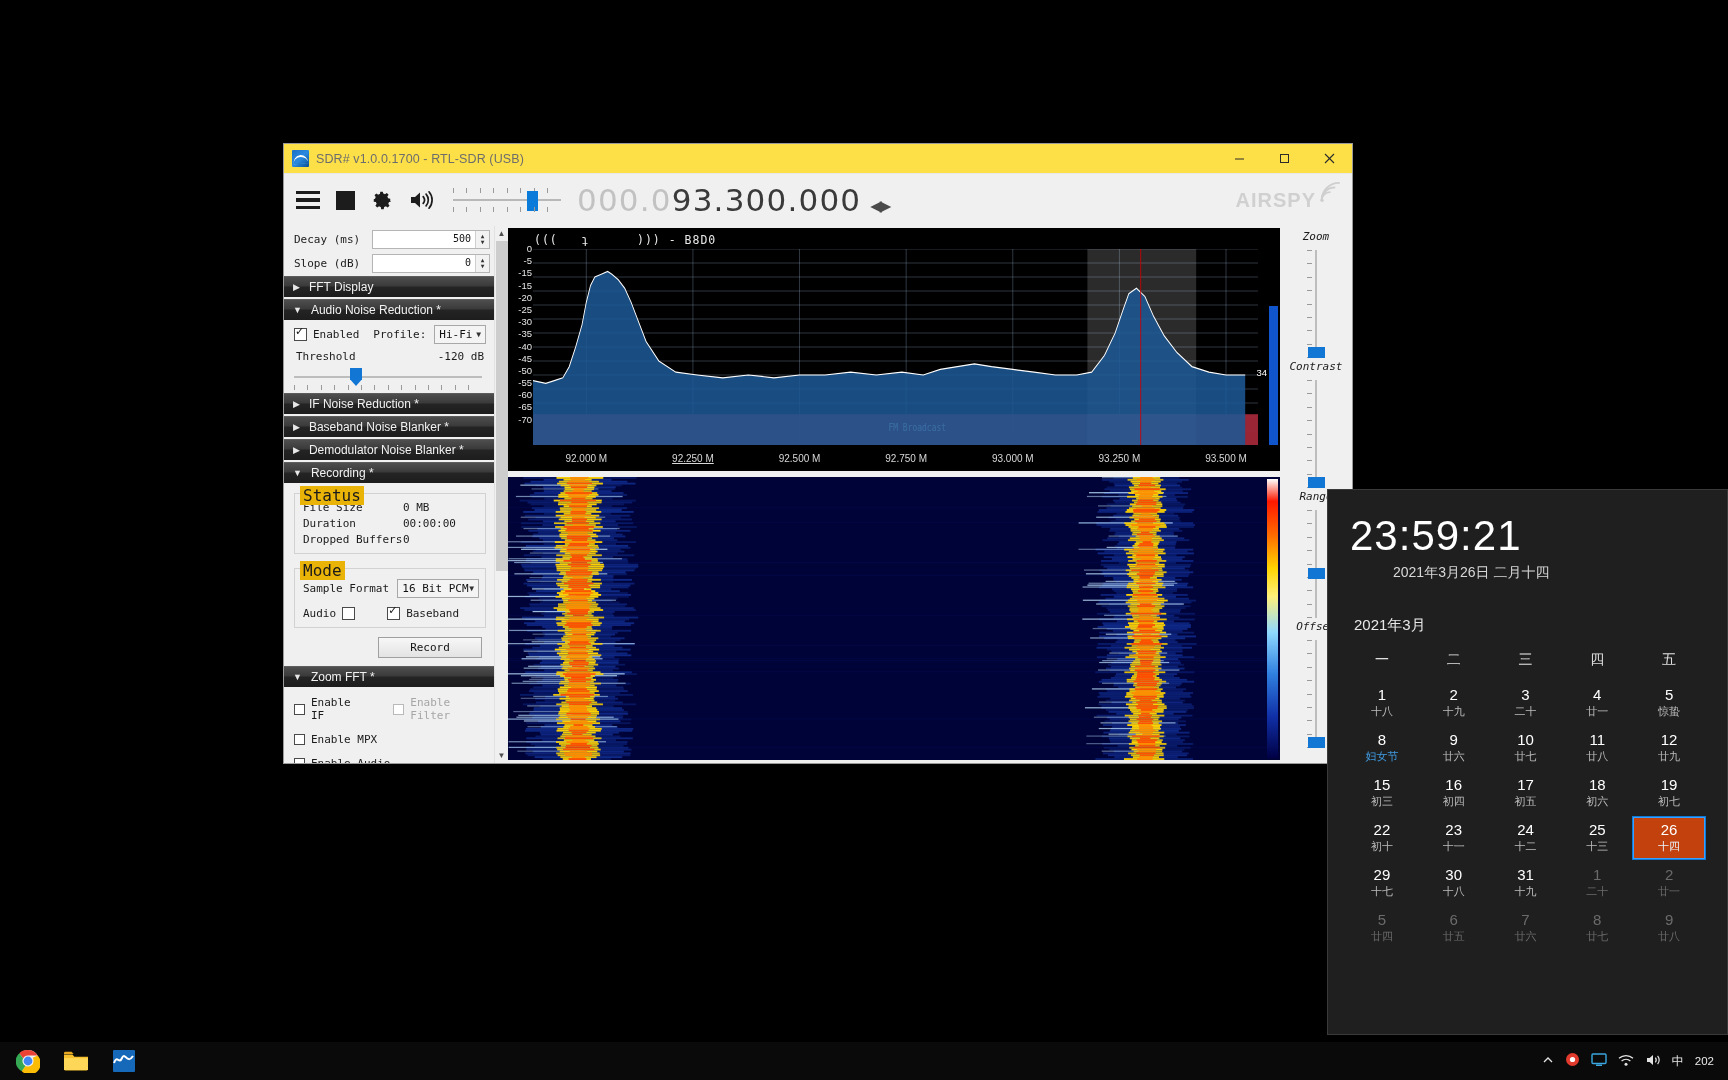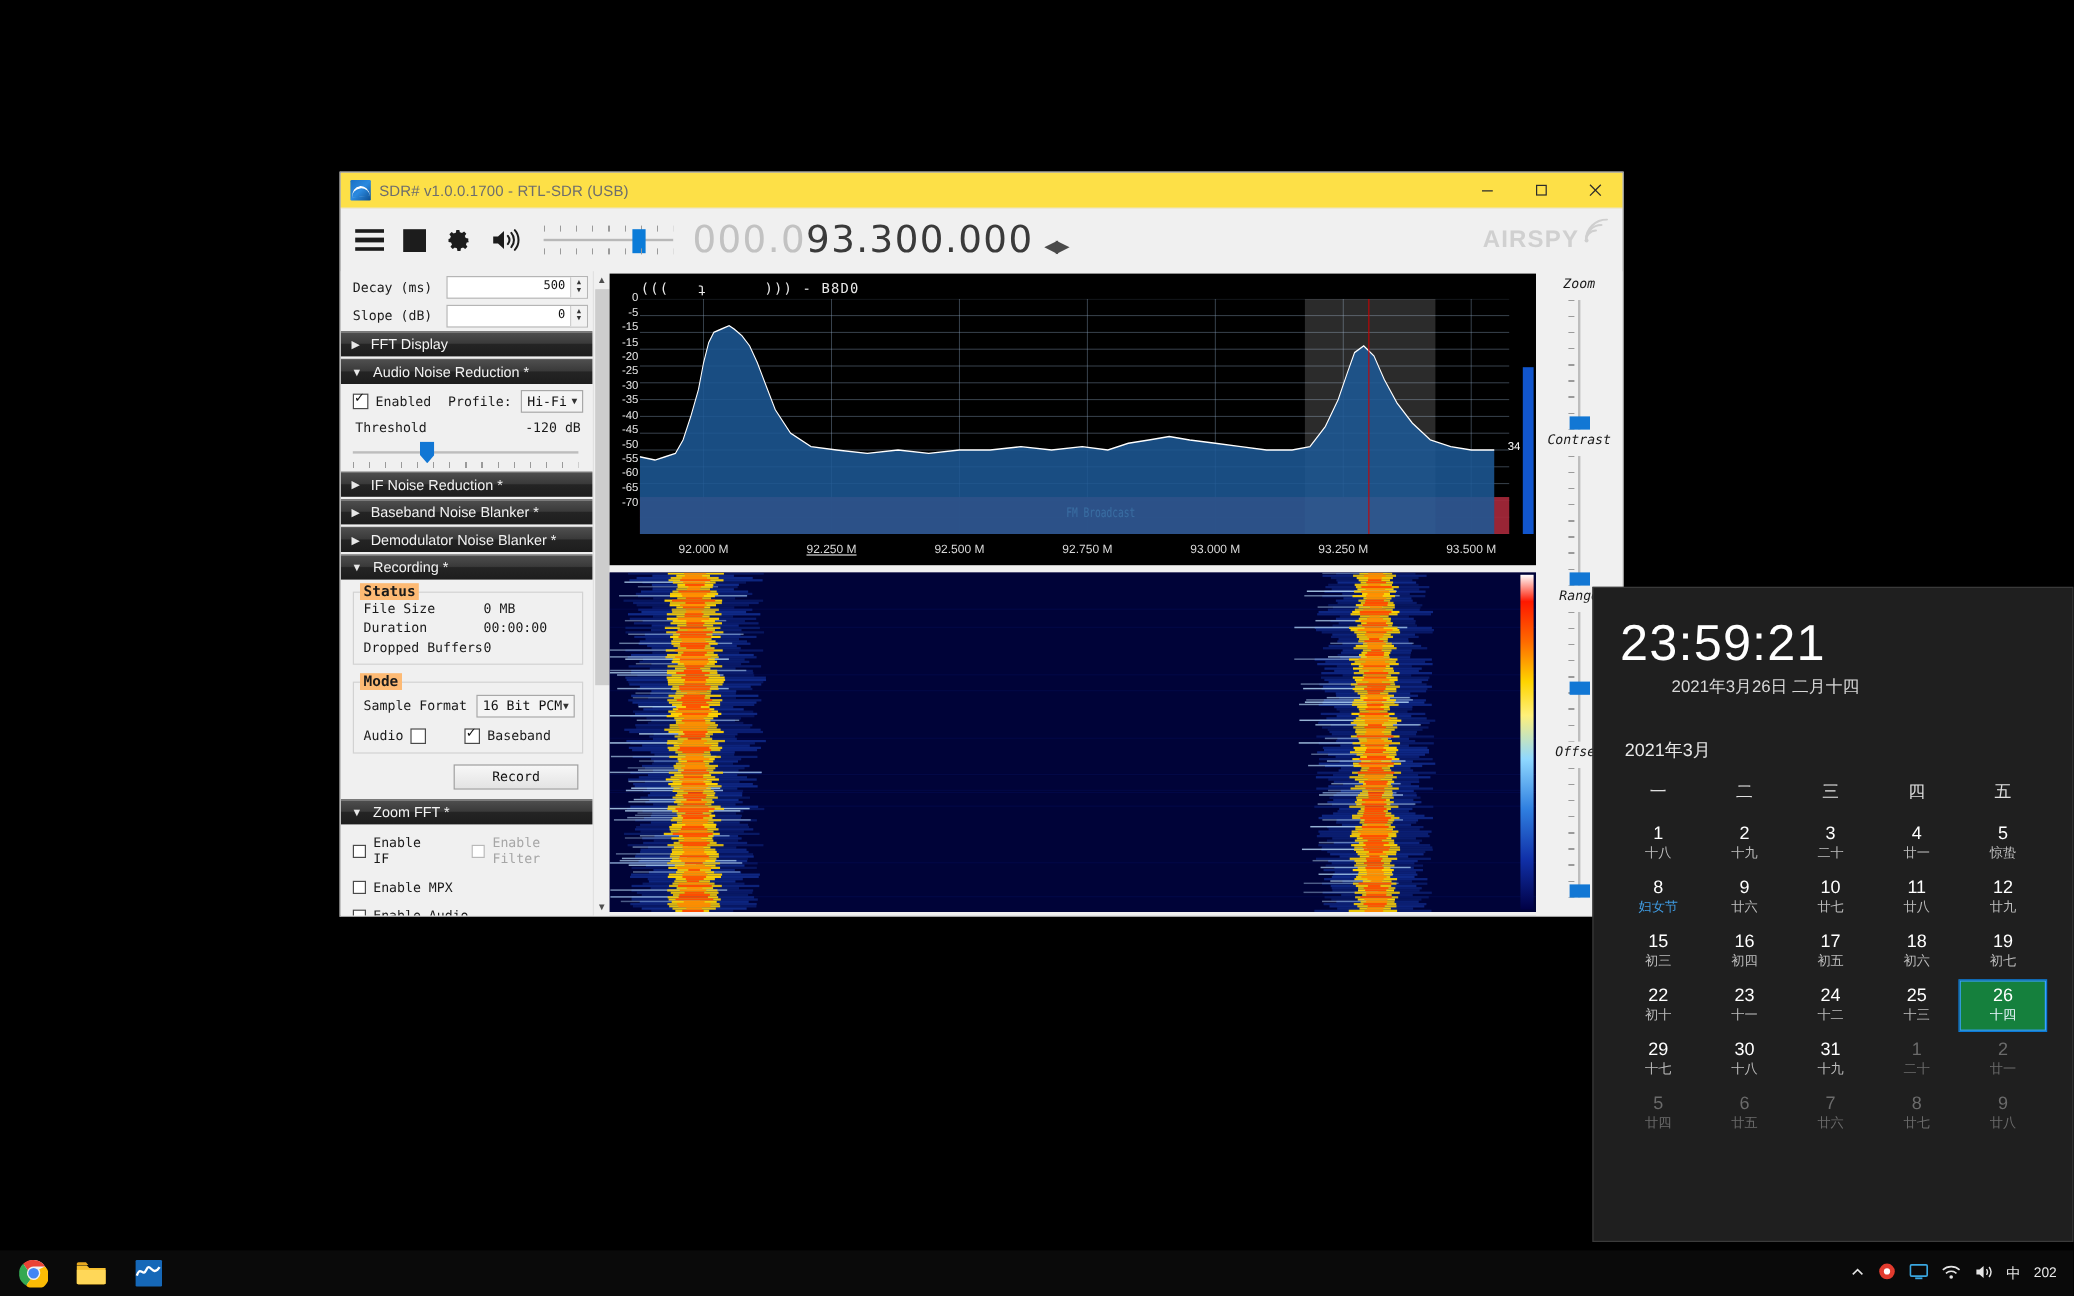--- a/index.html
+++ b/index.html
@@ -111,22 +111,22 @@
   .thr-row { display:flex; padding:6px 10px 0 12px; font-size:11px; color:#1a1a1a; }
   .thr-row .v { margin-left:auto; }
   .slider { margin:4px 10px 0 8px; position:relative; height:24px; }
   .slider .trk { position:absolute; top:9px; left:2px; right:2px; height:2px; background:#bdbdbd; }
   .slider .thumb { position:absolute; top:1px; left:58px; width:12px; height:18px; background:#1277d4;
                    clip-path:polygon(0 0,100% 0,100% 62%,50% 100%,0 62%); }
   .slider .ticks { position:absolute; left:2px; right:2px; top:18px; height:5px;
      background-image:repeating-linear-gradient(to right,#9a9a9a 0 1px,transparent 1px 13.4px); }
 
   .group { margin:6px 8px 0 10px; border:1px solid #d2d2d2; padding:4px 6px 7px 6px; position:relative; }
-  .group > .gtitle { position:absolute; top:-8px; left:5px; background:#fdba74; padding:0 3px;
-                     font-size:12px; color:#1a1a1a;font-weight:bold; }
+  .group > .gtitle { position:absolute; top:-8px; left:5px; background:#eab308; padding:0 3px;
+                     font-size:16px; color:#1a1a1a; }
   .kv { display:flex; font-size:11px; color:#1a1a1a; padding:3px 0 0 2px; }
   .kv .k { width:100px; }
   .btn {
     height:21px; border:1px solid #a0a0a0; background:linear-gradient(to bottom,#f7f7f7,#e3e3e3);
     font-size:11px; color:#111; display:flex; align-items:center; justify-content:center;
     font-family:"DejaVu Sans Mono",monospace;
   }
 
   .scrollbar { width:14px; background:#f0f0f0; border-left:1px solid #e1e1e1;
                position:relative; flex:0 0 auto; }
@@ -176,21 +176,21 @@
               font-family:"Liberation Sans",sans-serif; }
   .fly-date { font-size:14px; color:#d8d8d8; padding:4px 0 0 23px;margin-left:42px; }
   .cal-head { font-size:15px; color:#e8e8e8; padding:34px 0 0 26px; }
   .cal-grid { display:grid; grid-template-columns:repeat(5,1fr); padding:12px 22px 0 18px;
               column-gap:0; row-gap:3px; }
   .cal-grid .wd { text-align:center; font-size:14px; color:#e0e0e0; padding:4px 0 10px 0; }
   .cell { text-align:center; padding:3px 0 4px 0; border:1px solid transparent; }
   .cell .d { font-size:15px; line-height:18px; }
   .cell .l { font-size:11px; line-height:15px; color:#bdbdbd; }
   .cell.dim .d, .cell.dim .l { color:#6b6b6b; }
-  .cell.sel { background:#15803d; border:1px solid #3aa0ff; outline:1px solid #0c7ad6; }
+  .cell.sel { background:#c2410c; border:1px solid #3aa0ff; outline:1px solid #0c7ad6; }
   .cell.sel .l { color:#eaf6ff; }
   .cell .fest { font-size:11px; color:#3f9ae0; line-height:15px; }
 
   
   .taskbar { position:absolute; left:0; bottom:0; width:1728px; height:38px; background:#0a0a0a;
              display:flex; align-items:center; }
   .tb-left { display:flex; align-items:center; gap:4px; padding-left:6px; }
   .tb-app { width:44px; height:38px; display:flex; align-items:center; justify-content:center; }
   .tray { margin-left:auto; display:flex; align-items:center; gap:11px; padding-right:10px;
           color:#e6e6e6; font-size:12px; }

